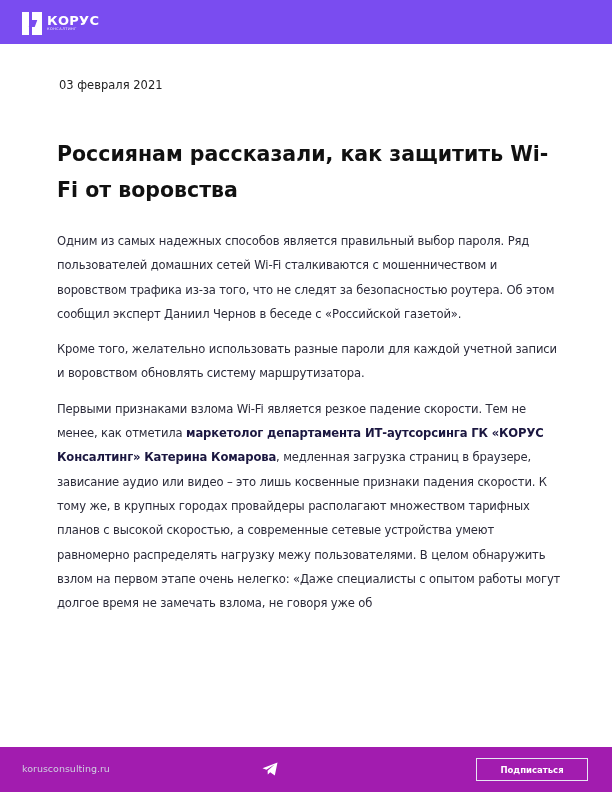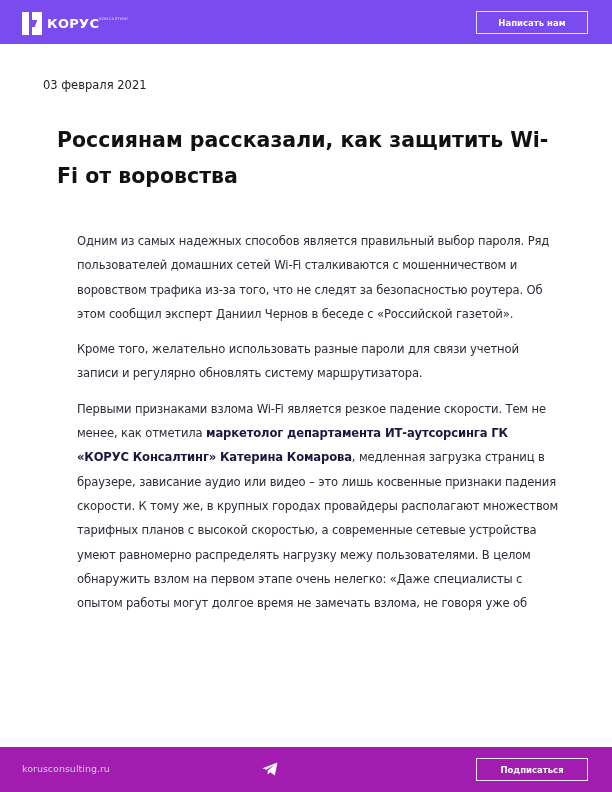--- a/index.html
+++ b/index.html
@@ -8,40 +8,40 @@
 
     .header {
       position: absolute; left: 0; top: 0; width: 612px; height: 44px;
       background: #7a4cf0;
     }
     .logo { position: absolute; left: 22px; top: 11px; height: 24px; display: flex; align-items: center; }
     .logo-mark { width: 20px; height: 23px; position: relative; }
     .logo-mark .bar-l { position: absolute; left: 0; top: 0; width: 7px; height: 23px; background: #fff; }
     .logo-mark .bar-r { position: absolute; left: 10px; top: 0; width: 10px; height: 23px; background: #fff; }
     .logo-mark .notch { position: absolute; left: 8px; top: 8px; width: 6px; height: 7px; background: #7a4cf0; transform: skewX(-20deg); }
-    .logo-text { margin-left: 5px; display: flex; flex-direction: row; justify-content: center; }
+    .logo-text { margin-left: 5px; display: flex; flex-direction: column; justify-content: center; }
     .logo-name { color: #fff; font-family: "DejaVu Sans", sans-serif; font-size: 13px; font-weight: bold; letter-spacing: 0.3px; line-height: 13px; }
     .logo-sub { color: #fff; font-size: 3.5px; letter-spacing: 0.5px; line-height: 5px; opacity: 0.9; }
 
     .btn-write {
       position: absolute; left: 476px; top: 11px; width: 112px; height: 23px;
       border: 1px solid #e7dcff; background: transparent; color: #fff;
       font-family: "DejaVu Sans", sans-serif; font-size: 8.5px; font-weight: bold;
       display: flex; align-items: center; justify-content: center;
     }
 
-    .date { position: absolute; left: 43px; top: 78px; font-size: 11.5px; color: #222; }
+    .date { position: absolute; left: 59px; top: 78px; font-size: 11.5px; color: #222; }
     .title {
-      position: absolute; left: 57px; top: 122px; width: 500px;
+      position: absolute; left: 57px; top: 136px; width: 500px;
       font-family: "DejaVu Sans", sans-serif; font-weight: bold; font-size: 20.5px; line-height: 36px; color: #111;
     }
 
     .article { position: absolute; left: 57px; top: 229px; width: 505px; }
     .article p {
-      font-size: 11.6px; line-height: 24.3px; color: #2b2b3a; margin-bottom: 11px; letter-spacing: -0.15px; margin-left: 20px;
+      font-size: 11.6px; line-height: 24.3px; color: #2b2b3a; margin-bottom: 11px; letter-spacing: -0.15px;
     }
     .article p b { color: #1b1740; font-weight: bold; }
 
     .footer {
       position: absolute; left: 0; top: 747px; width: 612px; height: 45px; background: #a21caf;
     }
     .site { position: absolute; left: 22px; top: 16px; font-size: 9.5px; color: #cfd0e0; }
     .tg-icon { position: absolute; left: 262px; top: 15px; width: 16px; height: 14px; }
     .tg-text { position: absolute; left: 286px; top: 16px; font-size: 9.5px; color: #cfd0e0; }
     .btn-sub {
@@ -58,29 +58,28 @@
     <div class="logo-mark">
       <div class="bar-l"></div>
         <div class="bar-r"></div>
         <div class="notch"></div>
     </div>
     <div class="logo-text">
       <span class="logo-name">КОРУС</span>
       <span class="logo-sub">КОНСАЛТИНГ</span>
     </div>
   </div>
-  <div class="btn-write">Написать нам</div>
 </div>
 
 <div class="date">03 февраля 2021</div>
 <h1 class="title">Россиянам рассказали, как защитить Wi-Fi от воровства</h1>
 
 <div class="article">
   <p>Одним из самых надежных способов является правильный выбор пароля. Ряд пользователей домашних сетей Wi-Fi сталкиваются с мошенничеством и воровством трафика из-за того, что не следят за безопасностью роутера. Об этом сообщил эксперт Даниил Чернов в беседе с «Российской газетой».</p>
-  <p>Кроме того, желательно использовать разные пароли для связи учетной записи и регулярно обновлять систему маршрутизатора.</p>
+  <p>Кроме того, желательно использовать разные пароли для каждой учетной записи и воровством обновлять систему маршрутизатора.</p>
   <p><span>Первыми признаками взлома Wi-Fi является резкое падение скорости. Тем не менее, как отметила </span><b>маркетолог департамента ИТ-аутсорсинга ГК «КОРУС Консалтинг» Катерина Комарова</b><span>, медленная загрузка страниц в браузере, зависание аудио или видео – это лишь косвенные признаки падения скорости. К тому же, в крупных городах провайдеры располагают множеством тарифных планов с высокой скоростью, а современные сетевые устройства умеют равномерно распределять нагрузку межу пользователями. В целом обнаружить взлом на первом этапе очень нелегко: «Даже специалисты с опытом работы могут долгое время не замечать взлома, не говоря уже об</span></p>
 </div>
 
 <div class="footer">
   <span class="site">korusconsulting.ru</span>
   <svg class="tg-icon" viewBox="0 0 16 14">
     <path d="M0.5 6.2 L15.5 0.5 L12.8 13.5 L8.2 10.2 L5.8 12.6 L5.6 8.8 L12.6 2.6 L4.4 7.8 Z" fill="#ffffff"></path>
   </svg>
   <div class="btn-sub">Подписаться</div>
 </div>

